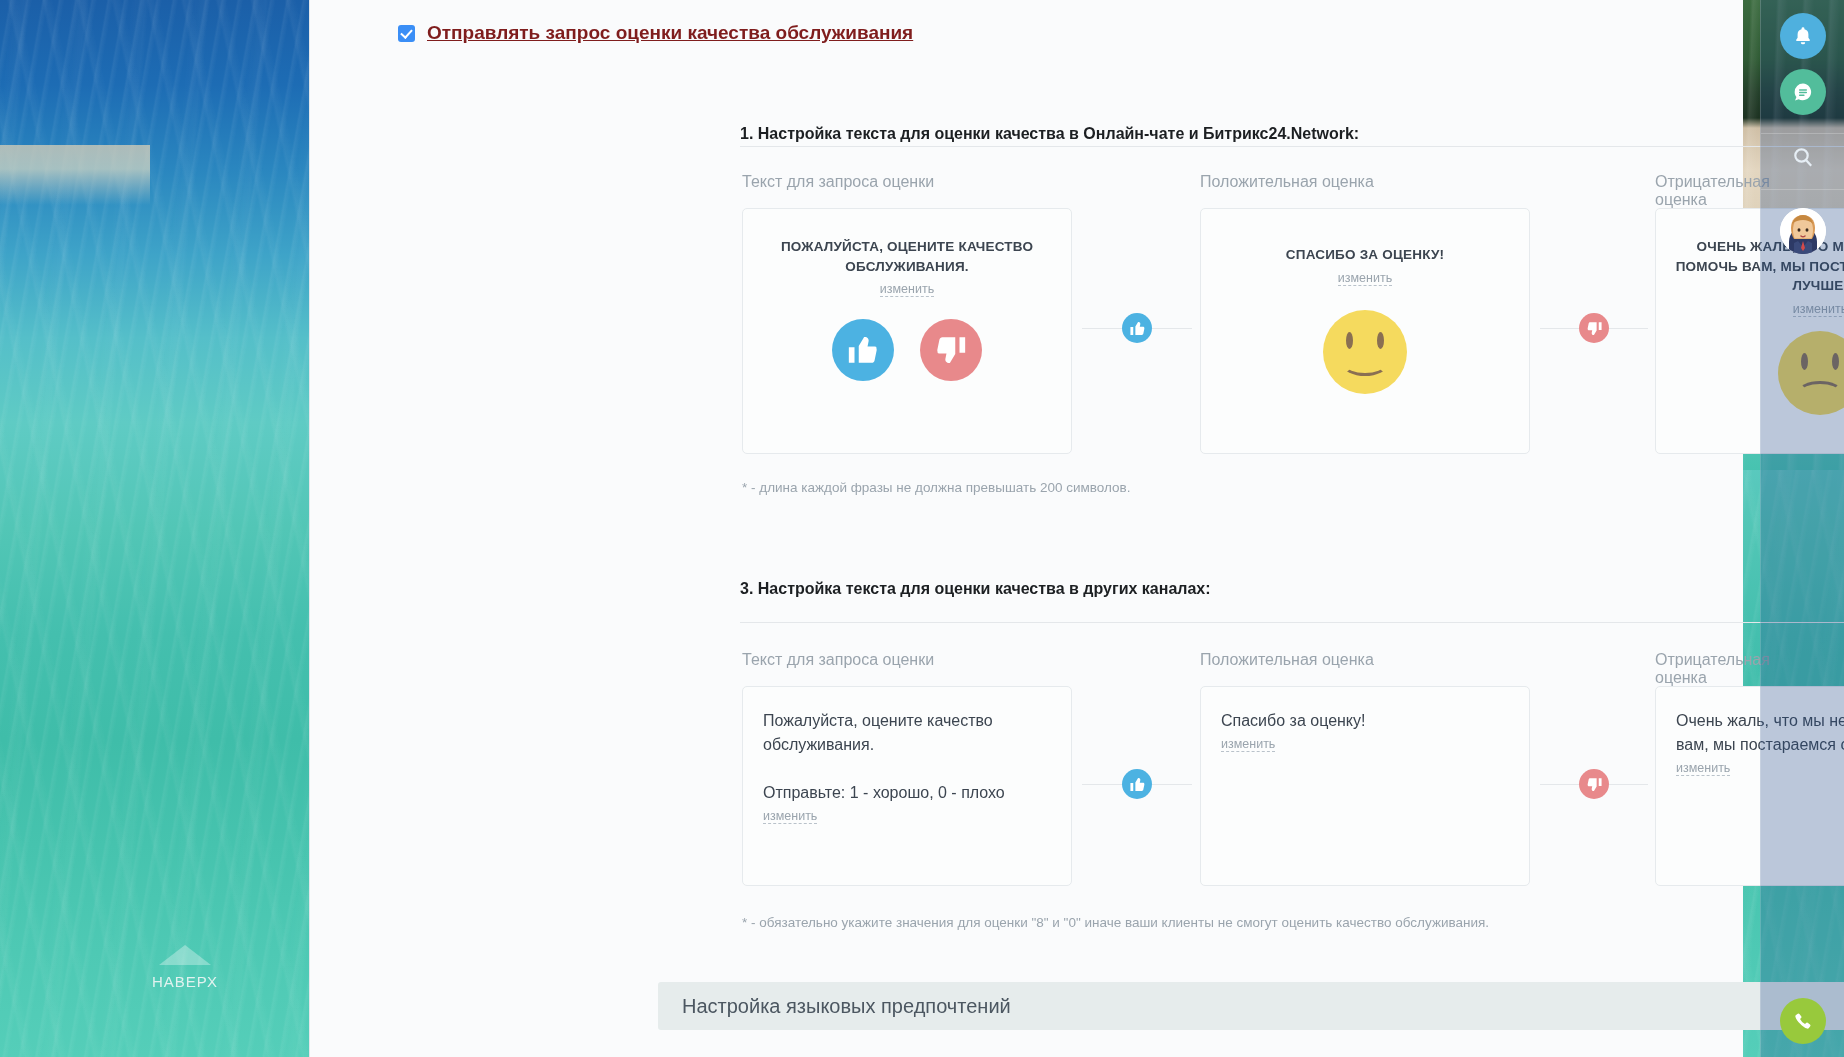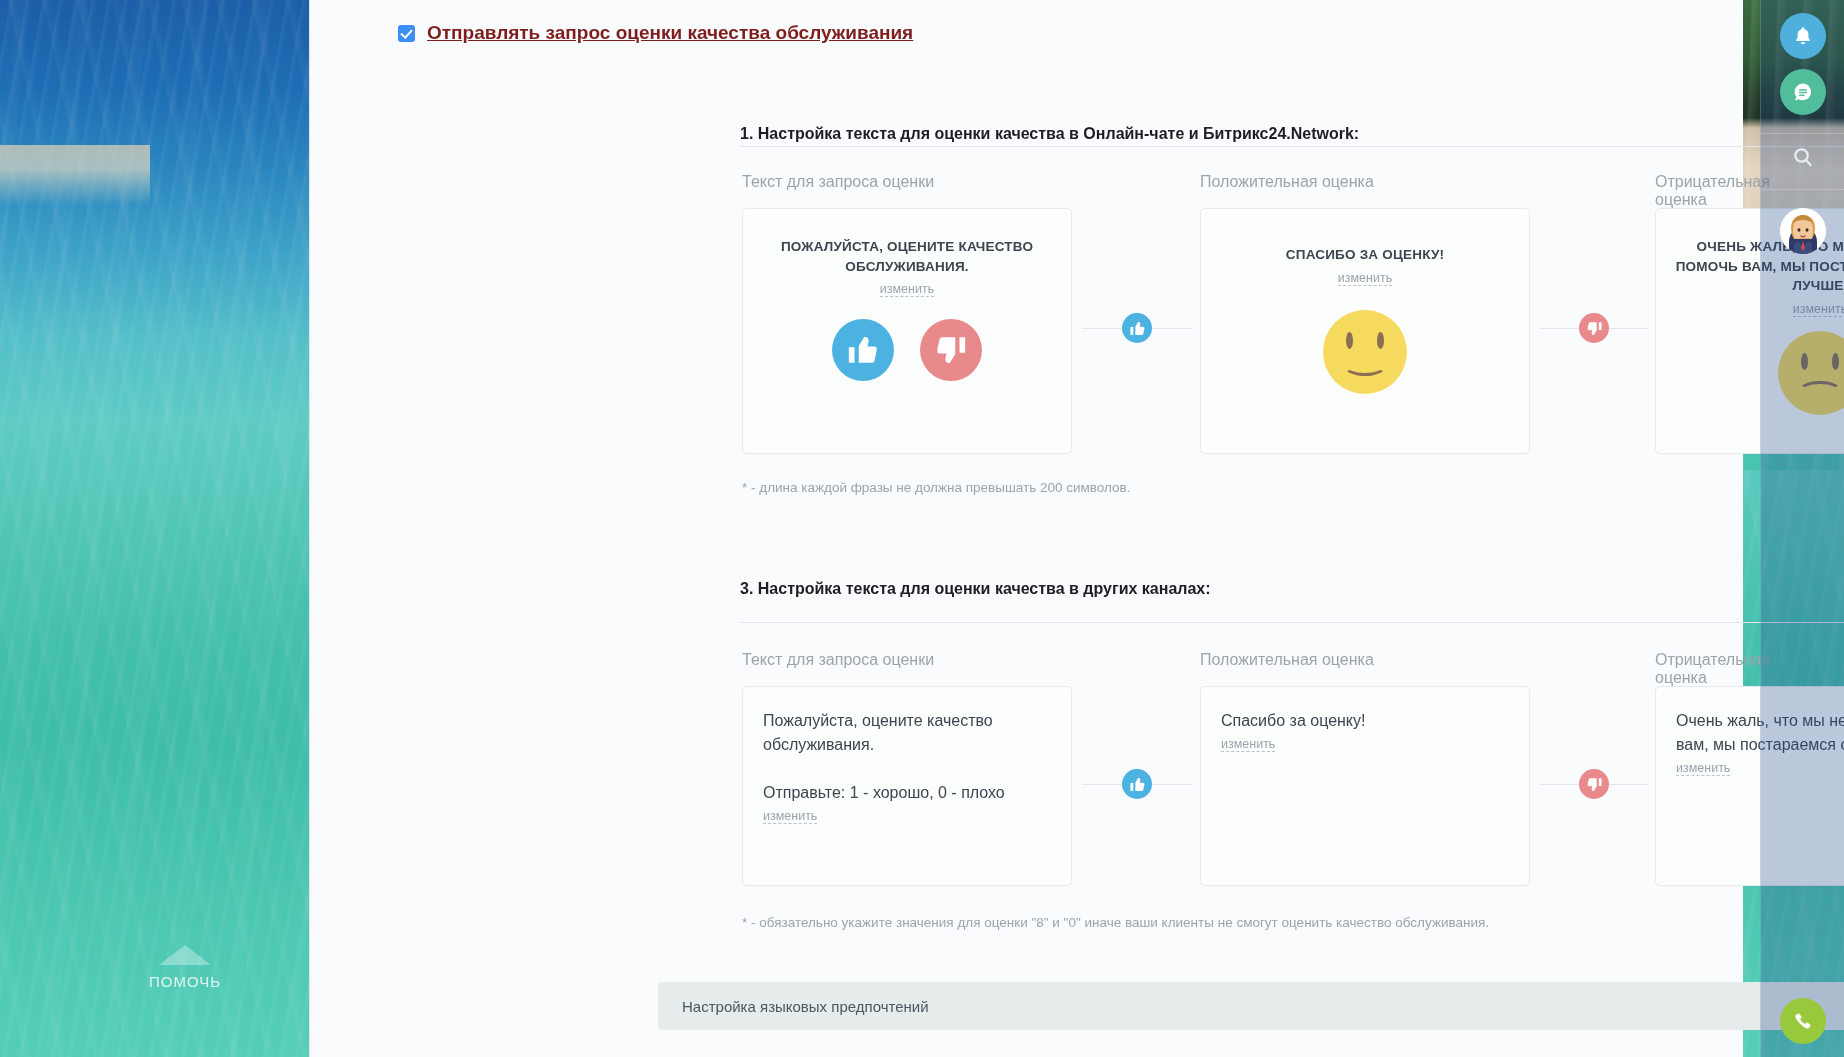--- a/index.html
+++ b/index.html
@@ -202,21 +202,21 @@
   }
   .note { position:absolute; left:432px; font-size:13.5px; color:#9aa4ad; }
 
   
   #langbar {
     position:absolute; left:348px; top:982px;
     width:1354px; height:48px;
     background:#e6ecec; border-radius:3px;
     display:flex; align-items:center; padding-left:24px;
   }
-  #langbar span { font-size:15px; color:#4c5761; }
+  #langbar span { font-size:20px; color:#4c5761; }
 
   
   #rbar {
     position:absolute; right:0; top:0; width:84px; height:1057px;
     background:rgba(36,77,138,0.30);
     border-left:1px solid rgba(255,255,255,0.18);
   }
   #rbar .sep { position:absolute; left:0; right:0; height:1px; background:rgba(255,255,255,0.22); }
   .rbtn {
     position:absolute; left:50%; transform:translateX(-50%);
@@ -238,21 +238,21 @@
 </head>
 <body>
 
 <div id="desktop">
   <div id="beach"></div>
   <div id="sandleft"></div>
 </div>
 
 <div id="scrolltop">
   <div class="arrow"></div>
-  <div>ПОМОЧЬ</div>
+  <div>НАВЕРХ</div>
 </div>
 
 <div id="panel">
   <div class="solidtop"></div>
   <div class="veil"></div>
 
   <div id="content">
 
     <div class="cb-row">
       <div class="cb"></div>

